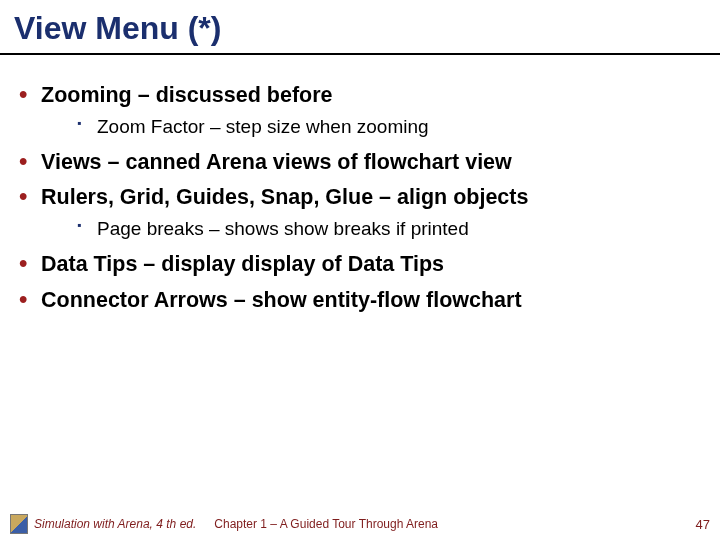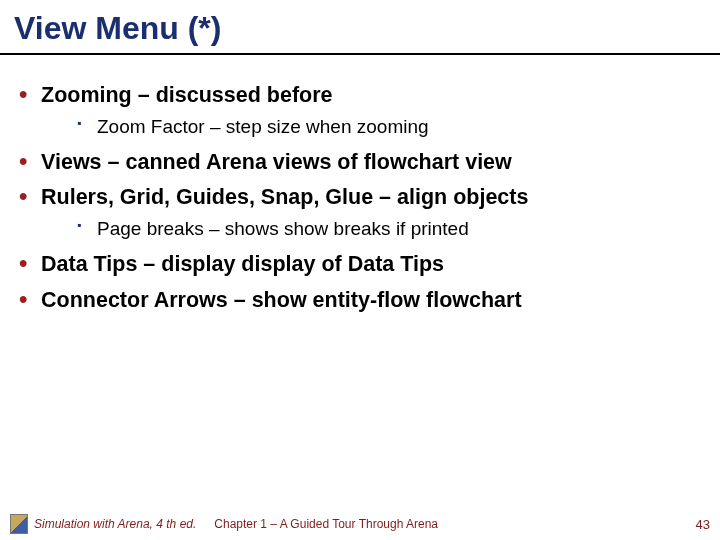--- a/index.html
+++ b/index.html
@@ -50,16 +50,16 @@
       <li>Data Tips – display display of Data Tips</li>
       <li>Connector Arrows – show entity-flow flowchart</li>
 
     </ul>
   </div>
 
   <div class="footer">
     <div class="book"></div>
     <span class="credit">Simulation with Arena, 4 th ed.</span>
     <span class="chap">Chapter 1 – A Guided Tour Through Arena</span>
-    <span class="pagenum">43</span>
+    <span class="pagenum">47</span>
   </div>
 
 </div>
 
 </body></html>

